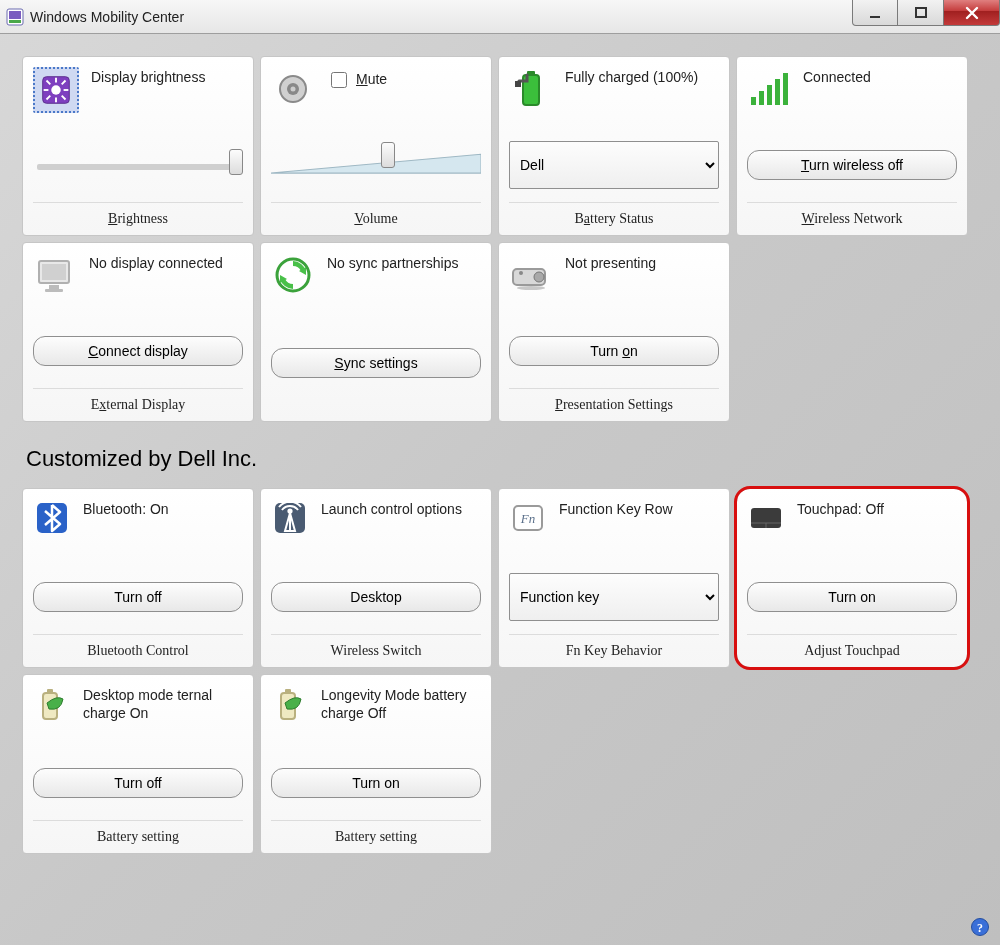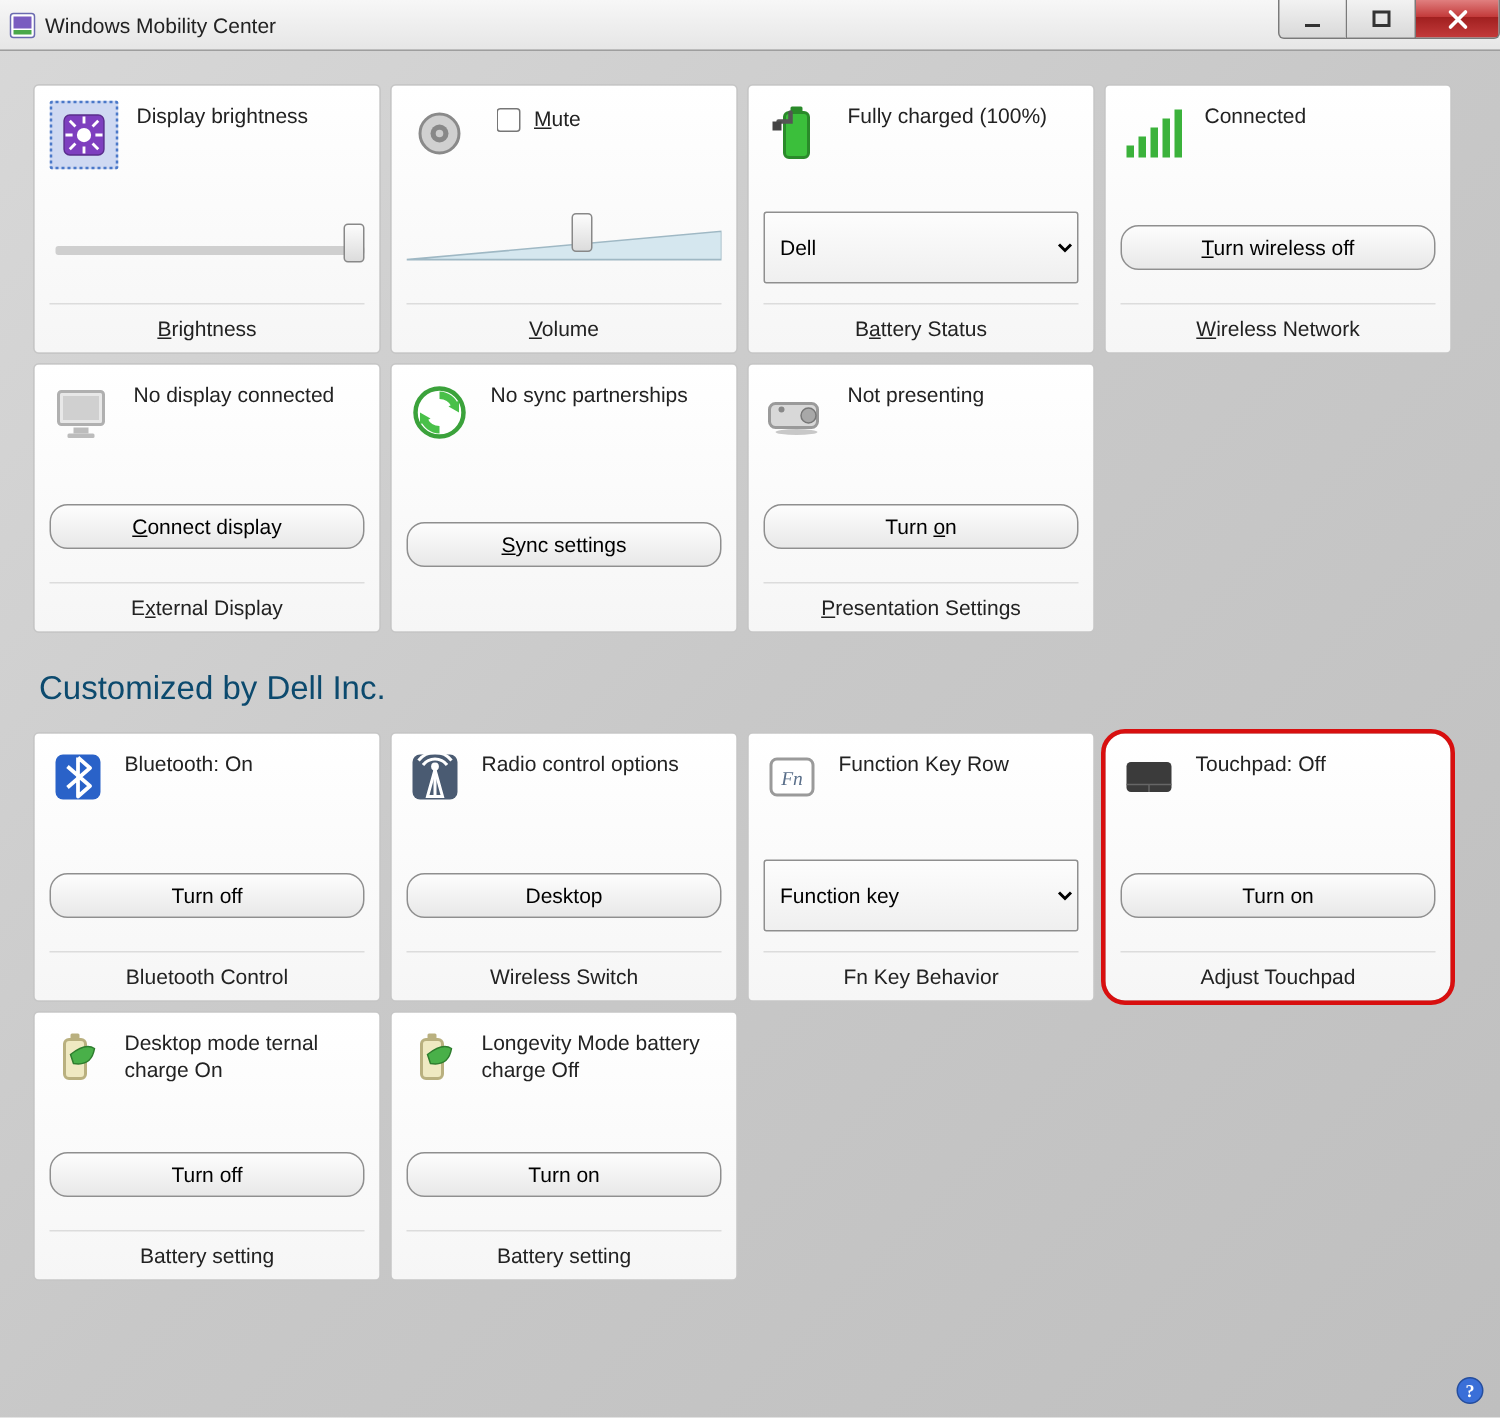--- a/index.html
+++ b/index.html
@@ -88,20 +88,21 @@
     flex: 1;
     display: flex;
     align-items: center;
     justify-content: center;
     padding: 4px 0;
   }
   .tile .footer {
     border-top: 1px solid #dcdcdc;
     padding-top: 8px;
     text-align: center;
+    font-family: Liberation Serif, serif;
   }
   .tile.highlight {
     outline: 3px solid #d80f0f;
     outline-offset: -1px;
     border-radius: 14px;
   }
   
   .btn {
     display: block;
     width: 100%;
@@ -162,21 +163,21 @@
   }
   .vol-slider-bg .tri {
     position: absolute;
     inset: 0;
     pointer-events: none;
   }
   
   .section-heading {
     font-size: 22px;
     margin: 24px 0 16px 4px;
-    color: #0c4a6e;
+    color: #000000;
   }
   
   .ico { width: 44px; height: 44px; display:flex; align-items:center; justify-content:center; flex-shrink:0; }
   .ico.small { width: 38px; height: 38px; }
   .ico svg { width: 100%; height: 100%; }
   
   .brightness-icon-wrap {
     border: 2px dotted #4a78c8;
     padding: 2px;
     background: #cfd9f2;
@@ -403,21 +404,21 @@
         <span class="ico small">
           <svg viewBox="0 0 38 38">
               <rect x="4" y="4" width="30" height="30" rx="5" fill="#4a5b72"></rect>
               <path d="M19 32 L19 14" stroke="#fff" stroke-width="2"></path>
               <circle cx="19" cy="12" r="2.6" fill="#fff"></circle>
               <path d="M11 11 A10 10 0 0 1 27 11" fill="none" stroke="#fff" stroke-width="2"></path>
               <path d="M8 8 A14 14 0 0 1 30 8" fill="none" stroke="#fff" stroke-width="2"></path>
               <path d="M14 32 L19 14 L24 32 Z" fill="none" stroke="#fff" stroke-width="2"></path>
             </svg>
         </span>
-        <span class="lbl">Radio control options</span>
+        <span class="lbl">Launch control options</span>
       </div>
       <div class="mid">
         <button class="btn">Desktop</button>
       </div>
       <div class="footer">Wireless Switch</div>
     </div>
 
     <div class="tile">
       <div class="top">
         <span class="ico small">

